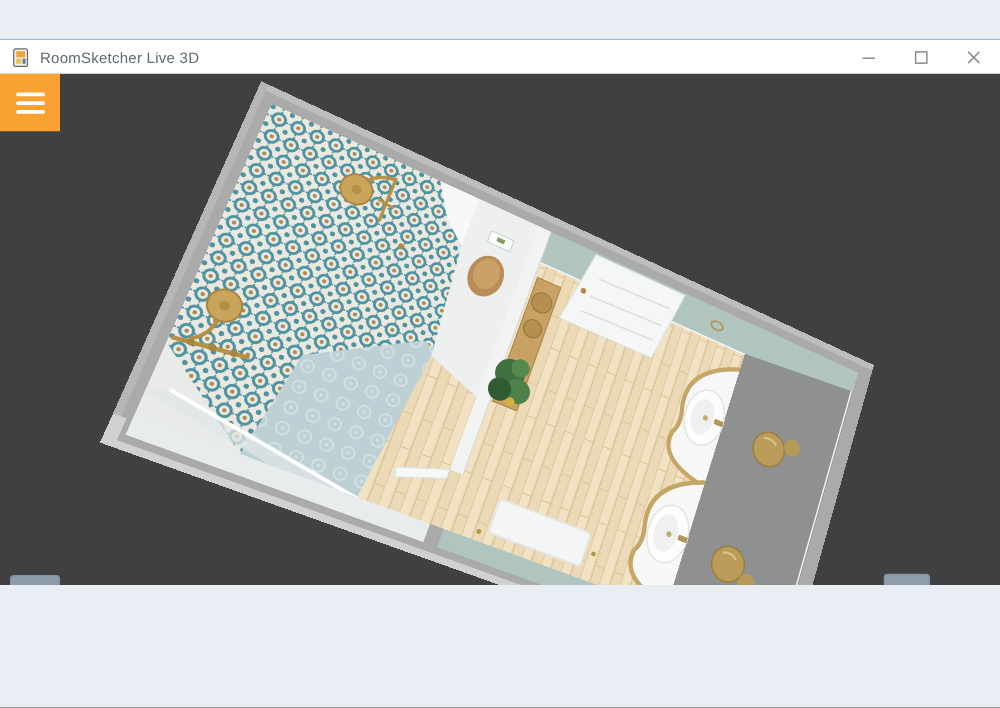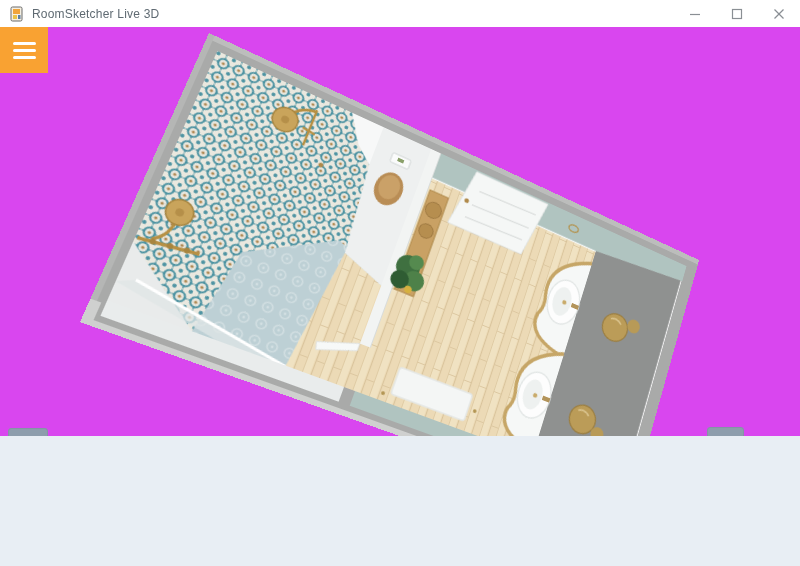--- a/index.html
+++ b/index.html
@@ -1,17 +1,17 @@
 <!DOCTYPE html>
 <html><head>
 <meta charset="utf-8">
 <style>
   html,body{margin:0;padding:0;background:#e8eef4;font-family:"Liberation Sans",sans-serif;}
-  .window{position:relative;width:800px;height:436px;overflow:hidden;background:#d946ef;
-          outline:1px solid #a9bfd0;}
+  .window{position:relative;width:800px;height:436px;overflow:hidden;background:#404040;
+          outline:1px solid #a9bfd0;margin-top:32px;}
   
   .titlebar{position:absolute;left:0;top:0;width:800px;height:27px;background:#ffffff;
             display:flex;align-items:center;z-index:40;}
   .app-icon{width:16px;height:16px;margin-left:9px;flex:0 0 auto;}
   .title-text{margin-left:7px;font-size:12px;color:#5f6a72;letter-spacing:.2px;}
   .win-controls{position:absolute;right:0;top:0;height:27px;display:flex;}
   .win-btn{width:42px;height:27px;display:flex;align-items:center;justify-content:center;cursor:default;}
   
   .menu-btn{position:absolute;left:0;top:27px;width:48px;height:46px;background:#f9a232;
             z-index:30;display:flex;align-items:center;justify-content:center;flex-direction:column;gap:5px;}

